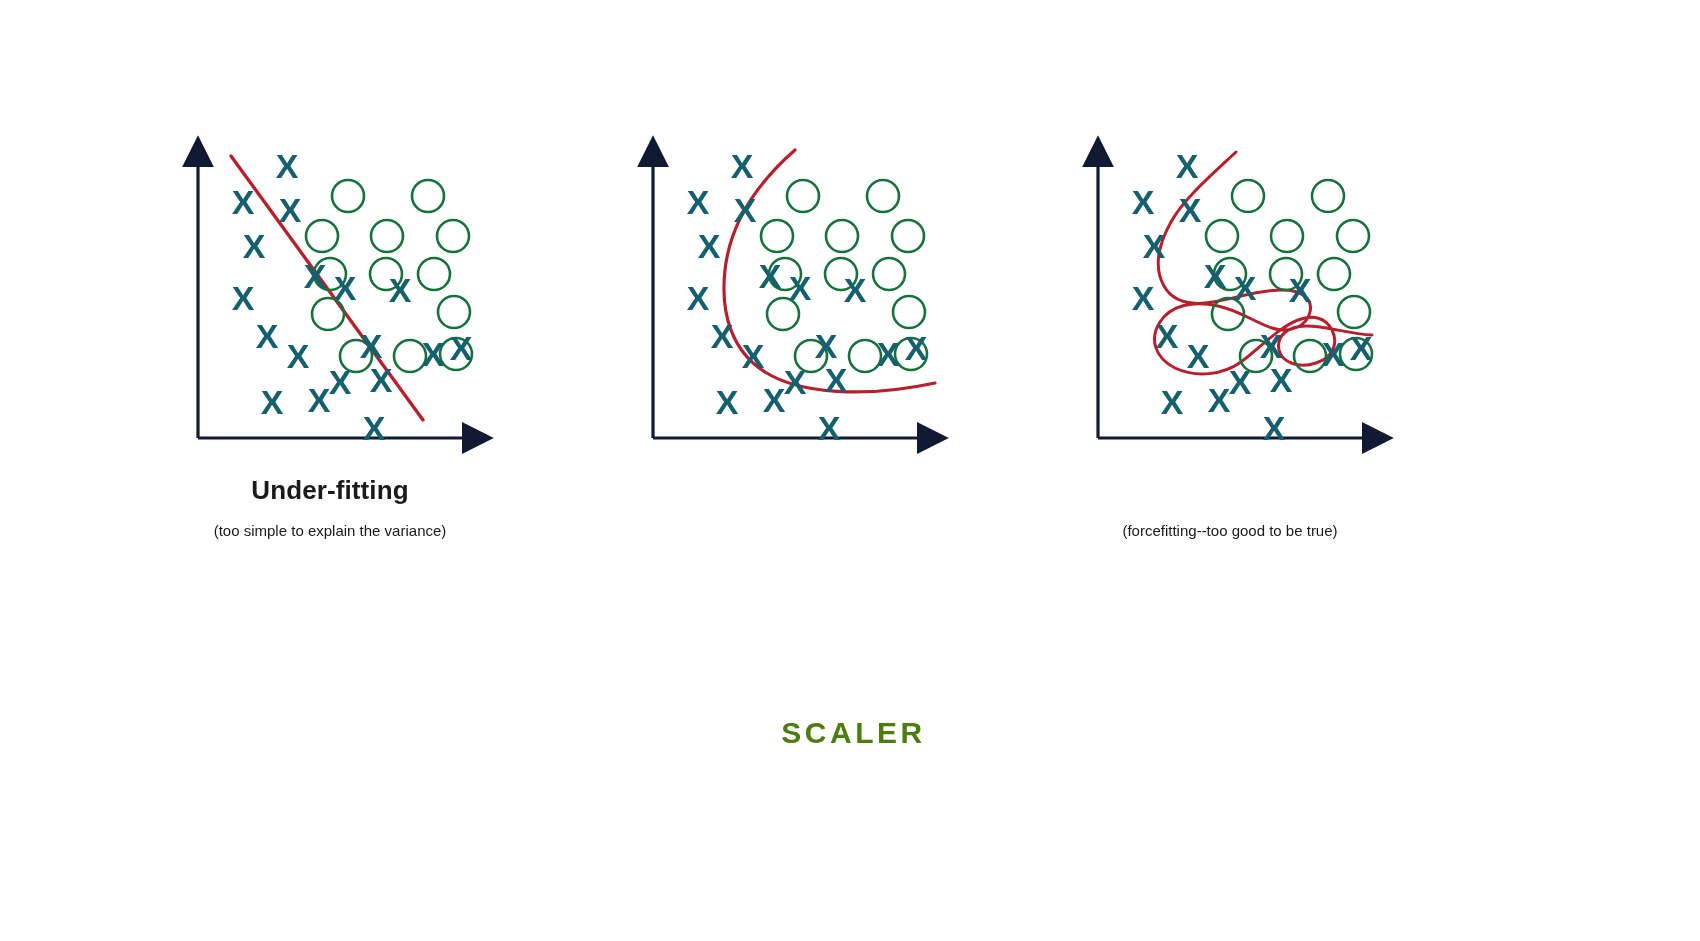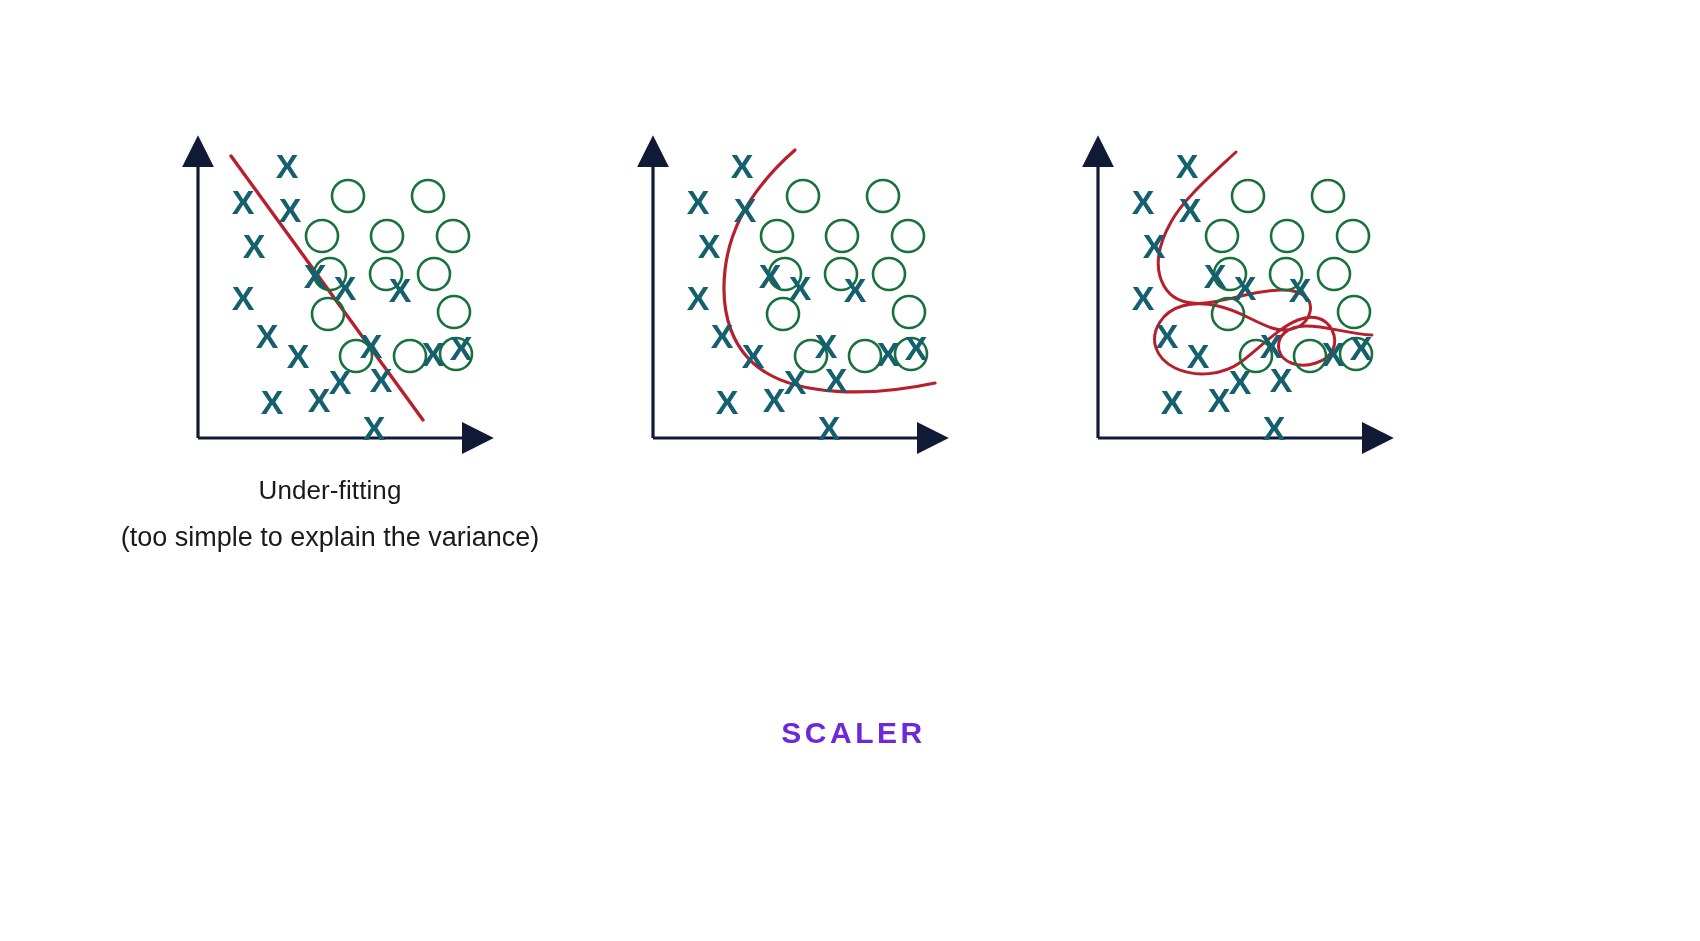--- a/index.html
+++ b/index.html
@@ -38,49 +38,49 @@
     height: 320px;
     overflow: visible;
   }
   .panel-title {
     position: absolute;
     top: 335px;
     left: 0;
     width: 440px;
     text-align: center;
     font-size: 26px;
-    font-weight: normal;
+    font-weight: bold;
     color: #1a1a1a;
     letter-spacing: 0.1px;
   }
   .panel-caption {
     position: absolute;
     top: 382px;
     left: -10px;
     width: 460px;
     text-align: center;
-    font-size: 27px;
+    font-size: 15px;
     font-weight: normal;
     color: #1a1a1a;
   }
 
   #logo {
     position: absolute;
     left: 762px;
     top: 718px;
     width: 180px;
     height: 125px;
     text-align: center;
   }
   #logo-scaler {
     font-family: "Liberation Sans", sans-serif;
     font-weight: bold;
     font-size: 30px;
     letter-spacing: 3.5px;
-    color: #6d28d9;
+    color: #4d7c0f;
     line-height: 1;
     padding-left: 3px;
   }
   #logo-topics {
     font-family: "DejaVu Serif", serif;
     font-style: italic;
     font-weight: bold;
     font-size: 52px;
     color: #e6186d;
     line-height: 1;
@@ -268,19 +268,20 @@
         <text x="261" y="206">X</text>
         <text x="230" y="242">X</text>
         <text x="271" y="240">X</text>
         <text x="323" y="214">X</text>
         <text x="351" y="208">X</text>
         <text x="162" y="262">X</text>
         <text x="209" y="260">X</text>
         <text x="264" y="288">X</text>
       </g>
     </svg>
+    <div class="panel-caption">(forcefitting--too good to be true)</div>
   </div>
 
   <div id="logo">
     <div id="logo-scaler">SCALER</div>
   </div>
 
 </div>
 
 </body></html>

